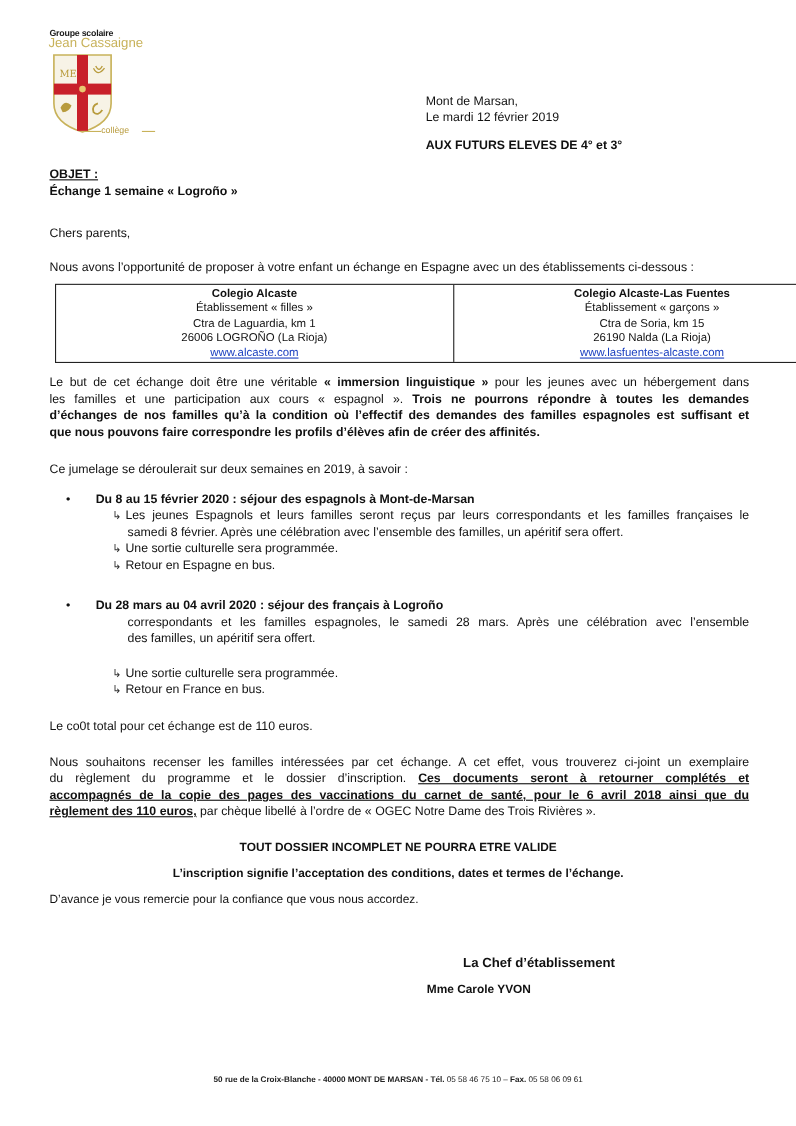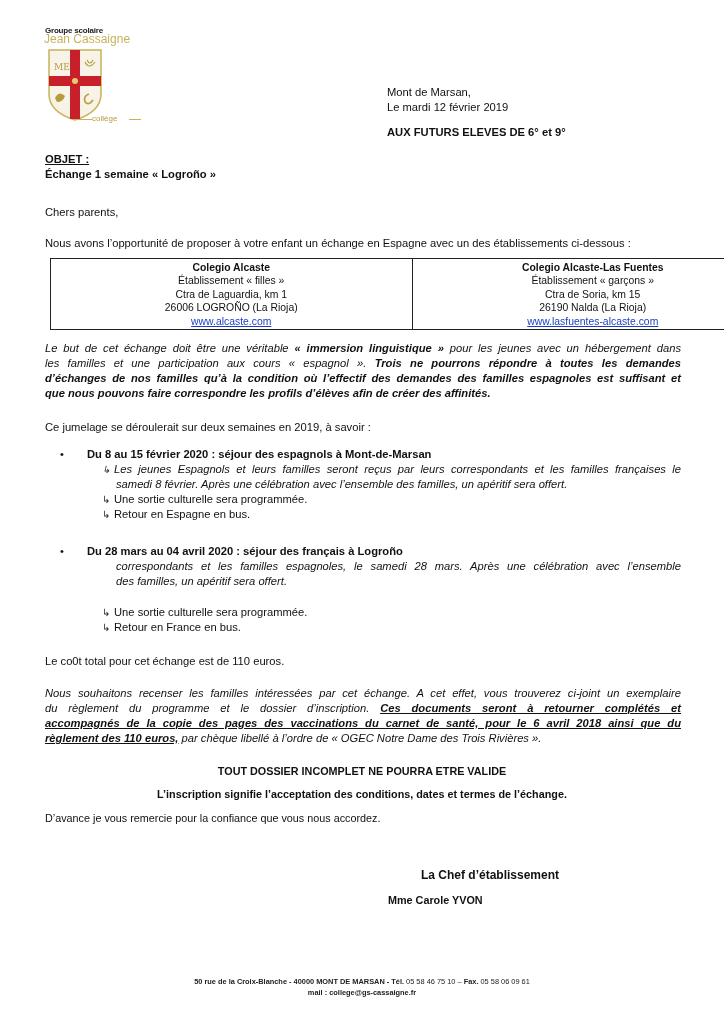--- a/index.html
+++ b/index.html
@@ -20,21 +20,21 @@
     .logo .college-line-r { position: absolute; left: 93px; top: 93px; width: 12px; height: 1.4px; background: #c8b25a; }
 
     
     .schools { position: absolute; left: 50px; top: 258px; width: 724px; height: 72px; border: 1.4px solid #222; display: flex; }
     .schools .cell { flex: 1; text-align: center; font-family: "Liberation Sans", sans-serif; font-size: 10.4px; line-height: 13.4px; padding-top: 2px; }
     .schools .cell + .cell { border-left: 1.2px solid #222; }
     .schools .cell .name { font-weight: bold; }
     .schools .cell a { color: #1a3fc0; text-decoration: underline; }
 
     .para { position: absolute; left: 45px; width: 636px; font-size: 11.2px; line-height: 15px; text-align: justify; }
-    .para .line { display: block; text-align: justify; text-align-last: justify; white-space: nowrap; font-style: italic; }
+    .para .line { display: block; text-align: justify; text-align-last: justify; white-space: nowrap; }
     .para .line.last { text-align-last: left; }
     .arrow { display: inline-block; width: 12px; font-size: 10px; color: #333; }
 
     .footer { position: absolute; left: 0; width: 724px; text-align: center; font-size: 7.4px; line-height: 11px; color: #222; }
   </style>
 </head>
 <body>
 
 <div class="page">
 
@@ -51,21 +51,21 @@
       <path d="M42 46 q-6 2 -4 8 q4 4 8 -2" stroke="#b89b3c" stroke-width="1.6" fill="none"></path>
       <circle cx="28" cy="33" r="3" fill="#e8c870"></circle>
     </svg>
     <div class="college-line-l"></div>
     <div class="college">collège</div>
     <div class="college-line-r"></div>
   </div>
 
   <div class="t" style="left:387px; top:85px;">Mont de Marsan,</div>
   <div class="t" style="left:387px; top:100px;">Le mardi 12 février 2019</div>
-  <div class="t b" style="left:387px; top:125px;">AUX FUTURS ELEVES DE 6° et 9°</div>
+  <div class="t b" style="left:387px; top:125px;">AUX FUTURS ELEVES DE 4° et 3°</div>
 
   <div class="t b u" style="left:45px; top:152px;">OBJET :</div>
   <div class="t b" style="left:45px; top:167px;">Échange 1 semaine « Logroño »</div>
 
   <div class="t" style="left:45px; top:205px;">Chers parents,</div>
   <div class="t" style="left:45px; top:236px;">Nous avons l’opportunité de proposer à votre enfant un échange en Espagne avec un des établissements ci-dessous :</div>
 
   <div class="schools">
     <div class="cell">
       <div class="name">Colegio Alcaste</div>
@@ -122,15 +122,14 @@
   <div class="t b" style="left:0; width:724px; text-align:center; top:764px; font-size:10.8px;">TOUT DOSSIER INCOMPLET NE POURRA ETRE VALIDE</div>
   <div class="t" style="left:45px; top:811px; font-size:10.8px;">D’avance je vous remercie pour la confiance que vous nous accordez.</div>
   <div class="t b" style="left:0; width:724px; text-align:center; top:787px; font-size:10.8px;">L’inscription signifie l’acceptation des conditions, dates et termes de l’échange.</div>
 
   <div class="t b" style="left:388px; top:868px; font-size:12px;margin-left:33px;">La Chef d’établissement</div>
   <div class="t b" style="left:388px; top:893px; font-size:10.8px;">Mme Carole YVON</div>
 
   <div class="footer" style="top:976px;">
     <b>50 rue de la Croix-Blanche  -  40000 MONT DE MARSAN - Tél.</b><span> 05 58 46 75 10 – </span><b>Fax.</b><span> 05 58 06 09 61</span>
   </div>
-  <div class="footer b" style="top:987px;">mail : college@gs-cassaigne.fr</div>
 
 </div>
 
 </body></html>

